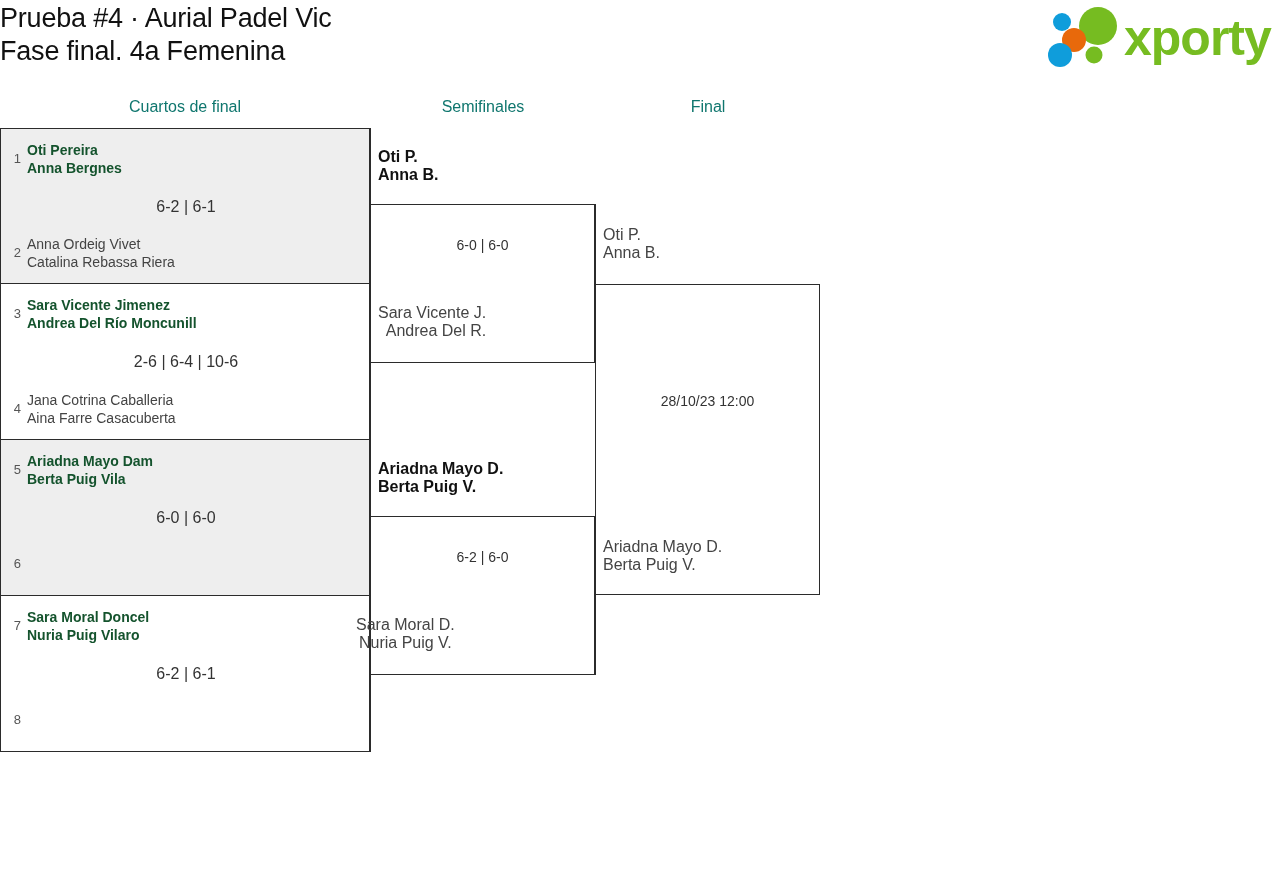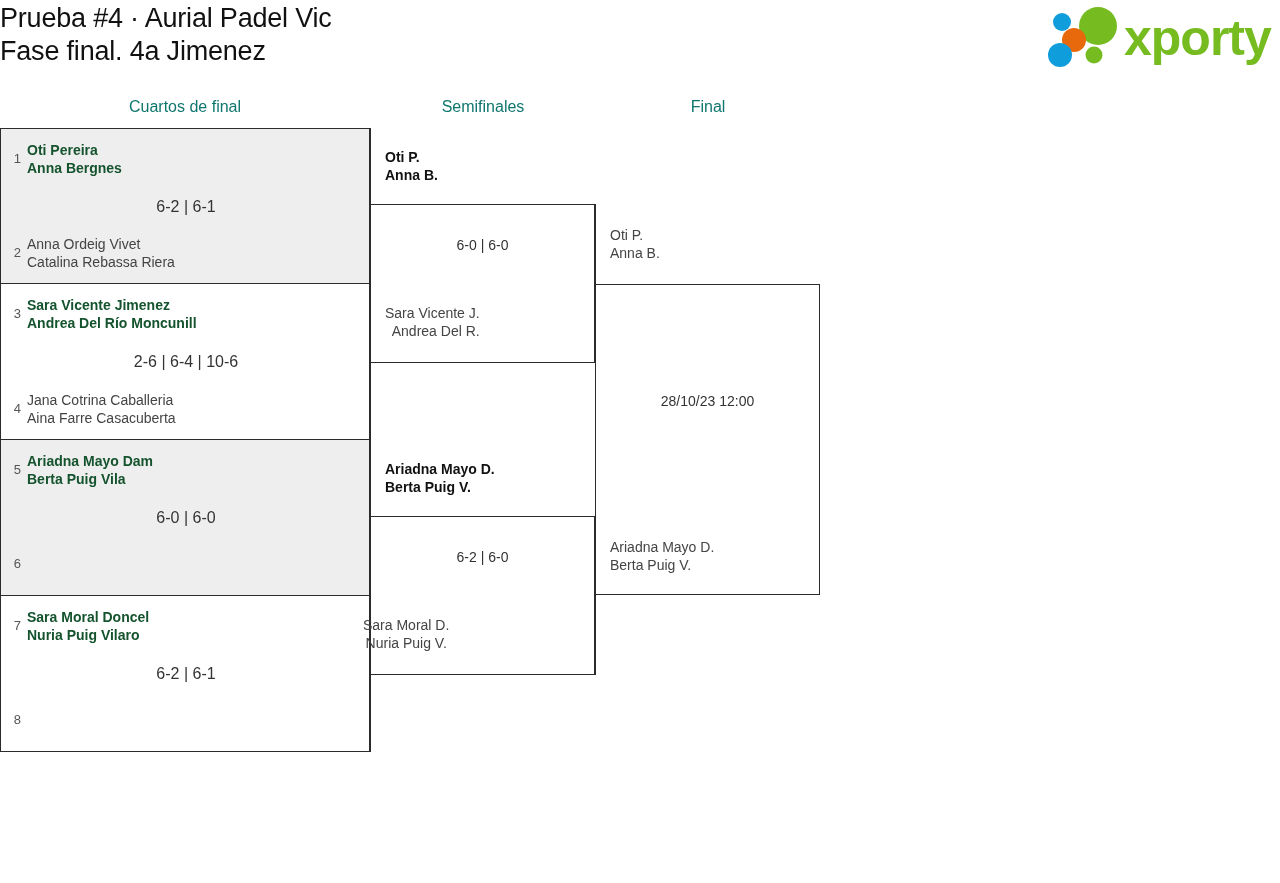--- a/index.html
+++ b/index.html
@@ -121,25 +121,24 @@
   .conn {
     position: absolute;
     box-sizing: border-box;
     border: 1px solid #2b2b2b;
     background: transparent;
   }
 
   
   .slot {
     position: absolute;
-    font-size: 14px;
+    font-size: 16px;
     line-height: 18px;
     color: #444444;
     white-space: pre-line;
-    margin-left: 7px;
   }
   .slot.winner {
     font-weight: bold;
     color: #111111;
   }
 
   .conn-score {
     position: absolute;
     font-size: 14px;
     line-height: 18px;
@@ -152,21 +151,21 @@
     position: absolute;
     background: #2b2b2b;
   }
 </style>
 </head>
 <body>
 
 <div id="header">
 
   <div id="tournament-title"><span>Prueba #4 · Aurial Padel Vic</span>
-<span>Fase final. 4a Jimenez</span></div>
+<span>Fase final. 4a Femenina</span></div>
 
   <div id="brand-logo">
     <svg width="230" height="62" viewBox="0 0 230 62" xmlns="http://www.w3.org/2000/svg">
       <circle cx="18" cy="16" r="9" fill="#0f9ddb"></circle>
       <circle cx="54" cy="20" r="19" fill="#76bc21"></circle>
       <circle cx="30" cy="34" r="12" fill="#e8690b"></circle>
       <circle cx="16" cy="49" r="12" fill="#0f9ddb"></circle>
       <circle cx="50" cy="49" r="8.5" fill="#76bc21"></circle>
       <text x="80" y="49" font-family="Liberation Sans, sans-serif" font-size="50" font-weight="bold" fill="#76bc21" letter-spacing="-1">xporty</text>
     </svg>

